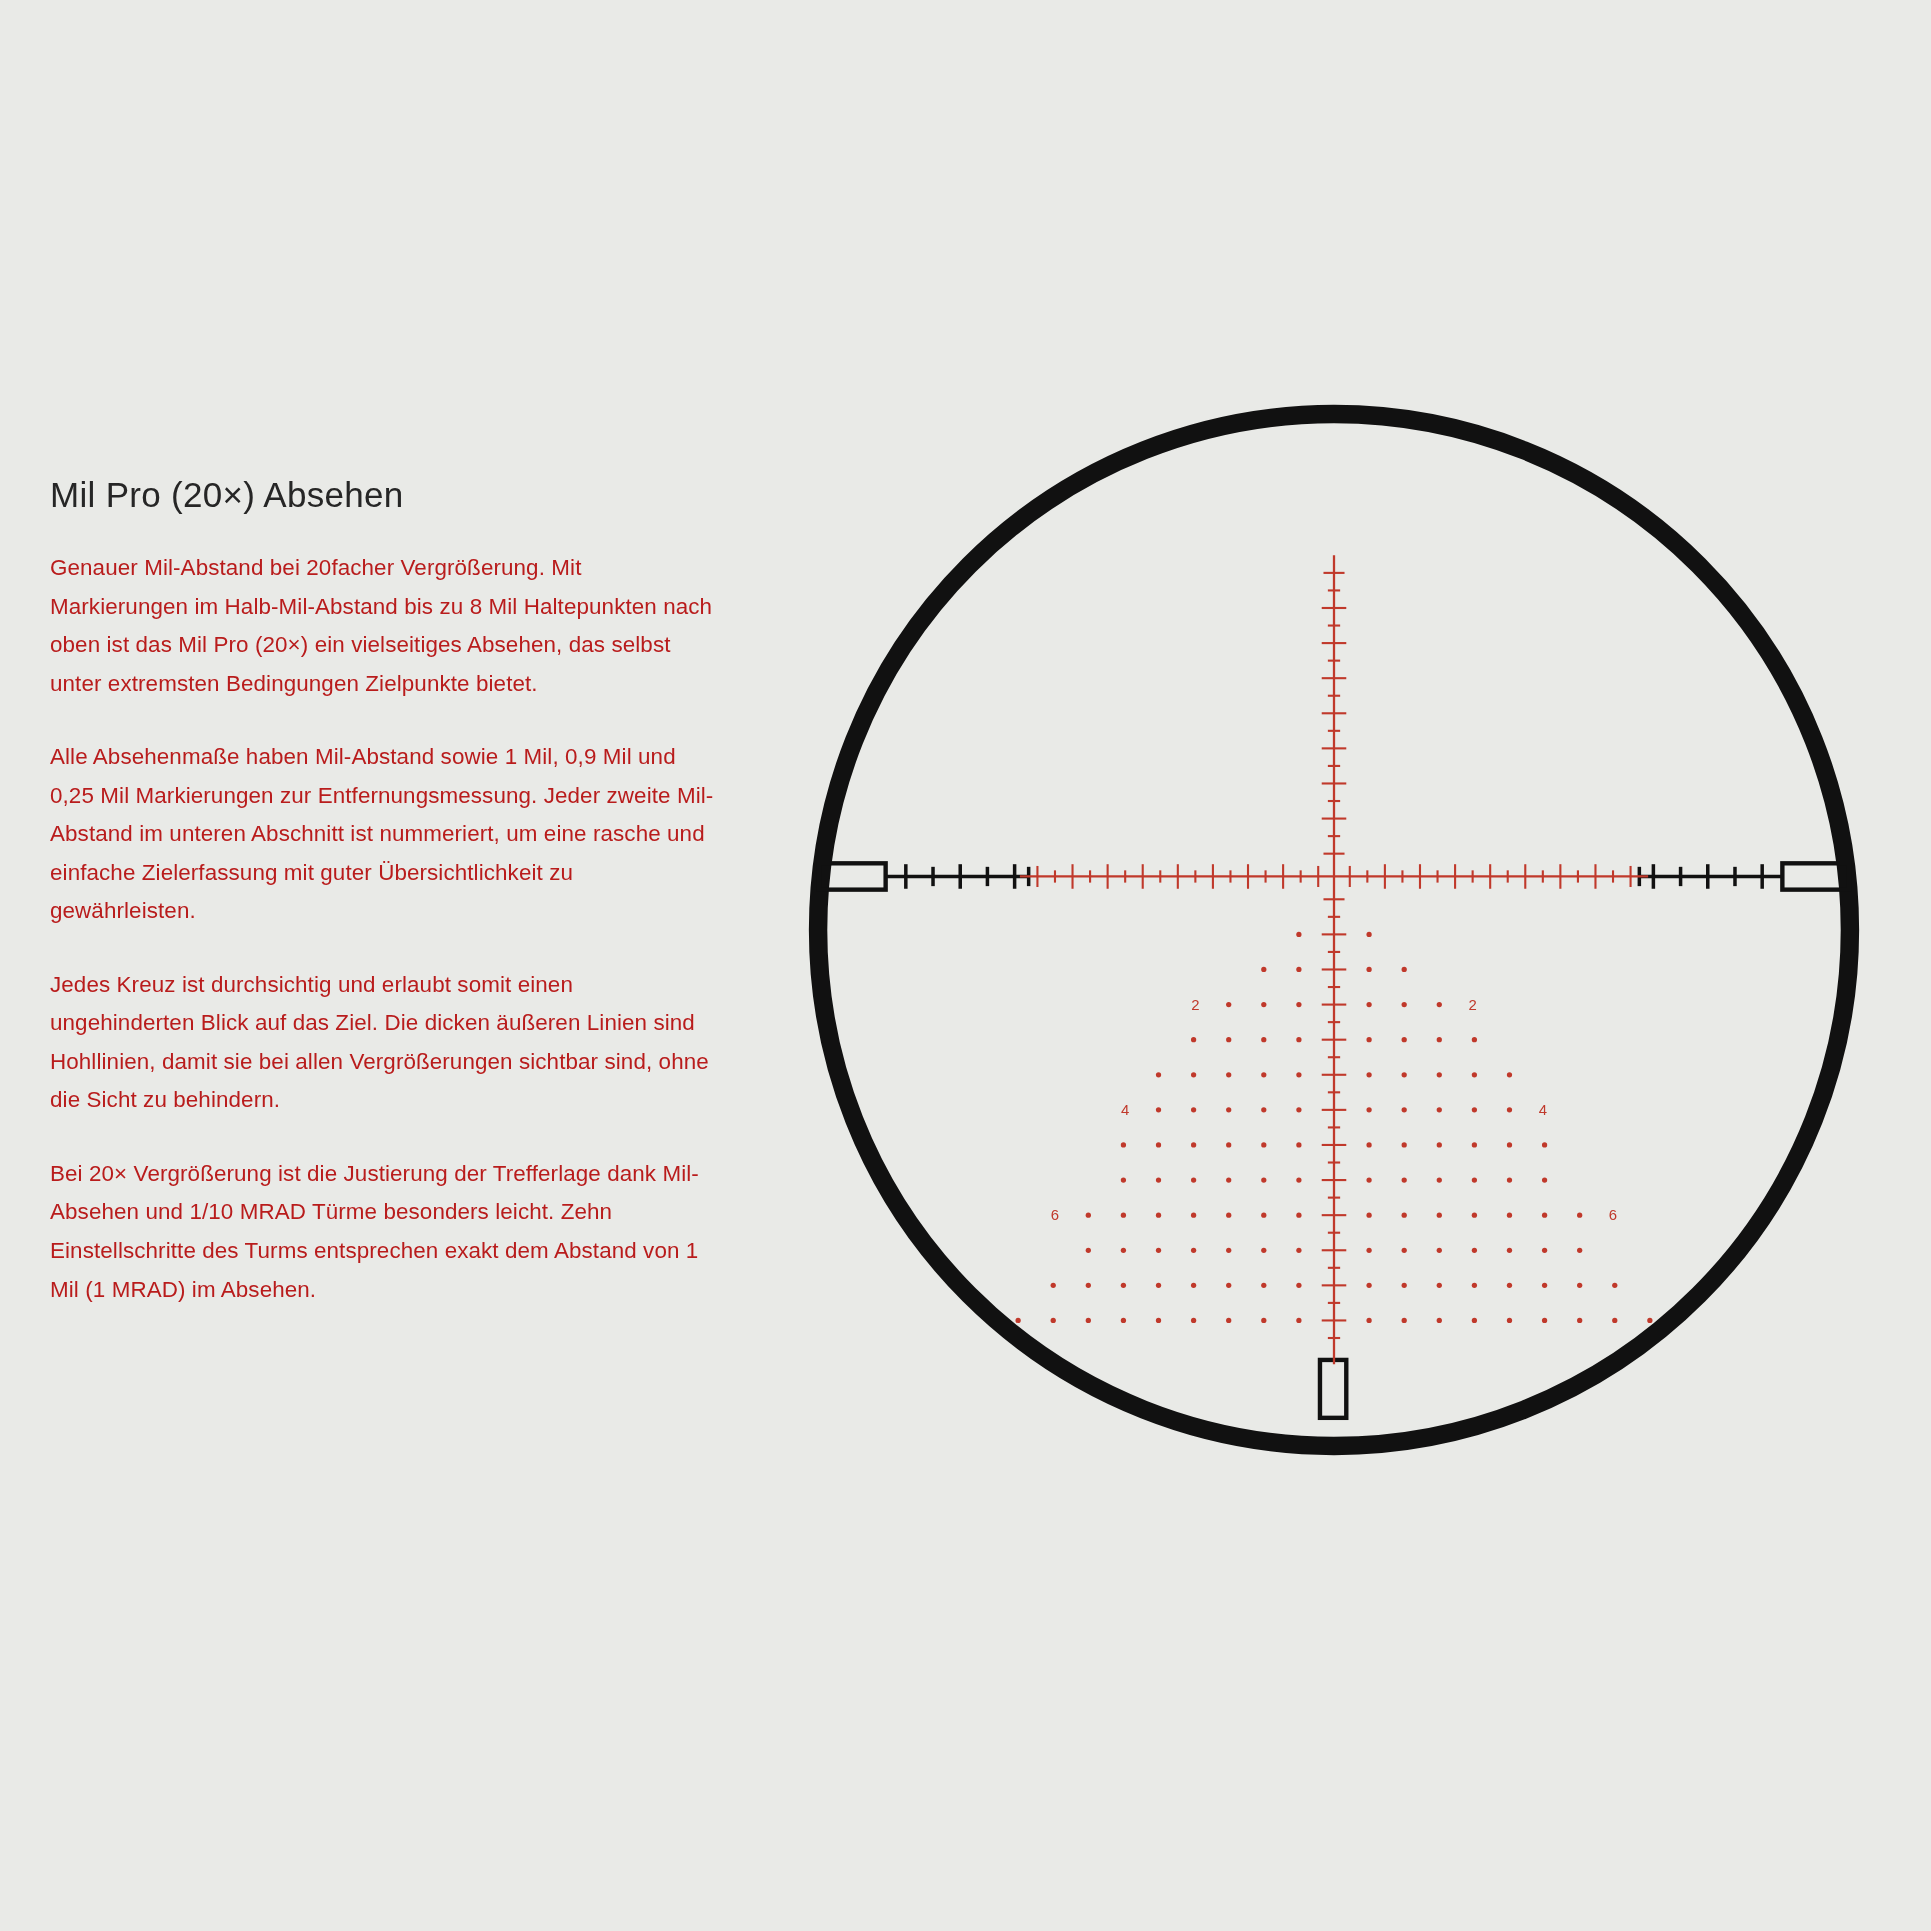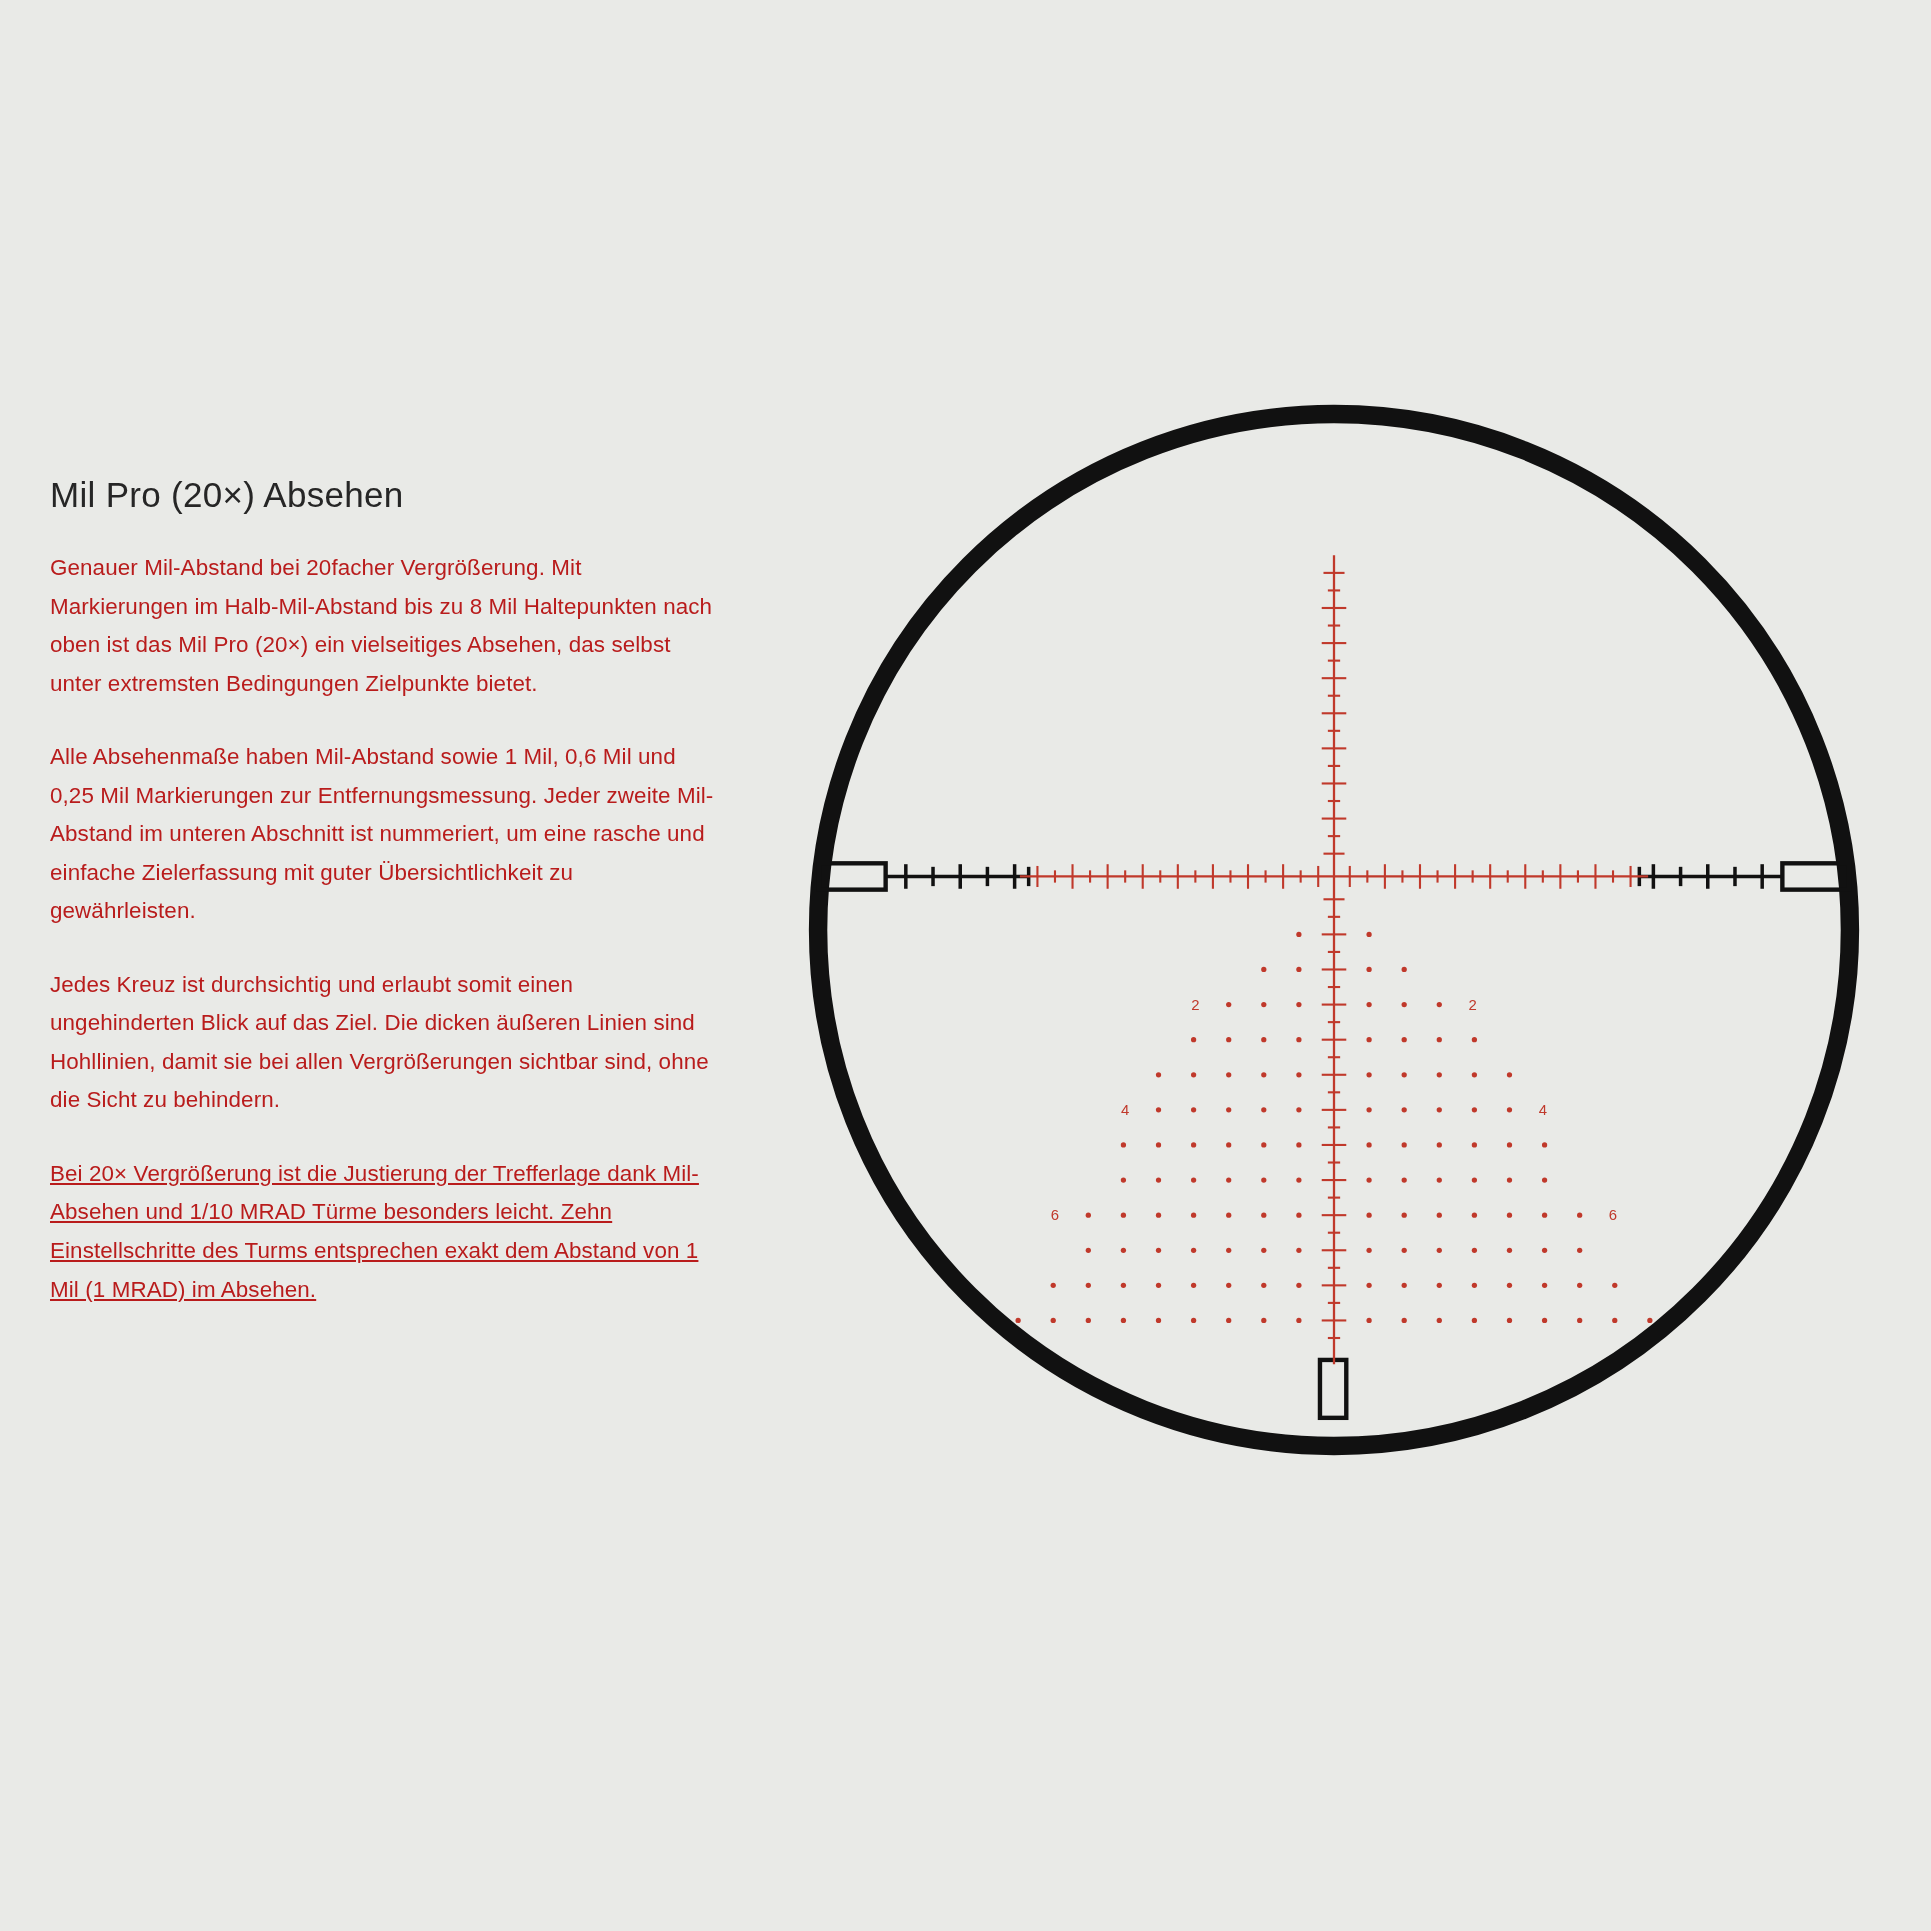--- a/index.html
+++ b/index.html
@@ -36,41 +36,41 @@
     margin: 0 0 33px 0;
     line-height: 1.2;
   }
   .para {
     font-size: 22.4px;
     line-height: 1.72;
     color: #b91c1c;
     margin: 0 0 35px 0;
     letter-spacing: 0.1px;
   }
-  .para:last-child { margin-bottom: 0; text-decoration: underline; }
+  .para:last-child { margin-bottom: 0; }
 
   
   .reticle-wrap {
     position: absolute;
     left: 790px;
     top: 386px;
     width: 1088px;
     height: 1088px;
   }
   .reticle-svg { display: block; }
 </style>
 </head>
 <body>
 
 <div class="page">
 
   <div class="text-col">
     <h1 class="title">Mil Pro (20×) Absehen</h1>
     <p class="para">Genauer Mil-Abstand bei 20facher Vergrößerung. Mit Markierungen im Halb-Mil-Abstand bis zu 8 Mil Haltepunkten nach oben ist das Mil Pro (20×) ein vielseitiges Absehen, das selbst unter extremsten Bedingungen Zielpunkte bietet.</p>
-    <p class="para">Alle Absehenmaße haben Mil-Abstand sowie 1 Mil, 0,6 Mil und 0,25 Mil Markierungen zur Entfernungsmessung. Jeder zweite Mil-Abstand im unteren Abschnitt ist nummeriert, um eine rasche und einfache Zielerfassung mit guter Übersichtlichkeit zu gewährleisten.</p>
+    <p class="para">Alle Absehenmaße haben Mil-Abstand sowie 1 Mil, 0,9 Mil und 0,25 Mil Markierungen zur Entfernungsmessung. Jeder zweite Mil-Abstand im unteren Abschnitt ist nummeriert, um eine rasche und einfache Zielerfassung mit guter Übersichtlichkeit zu gewährleisten.</p>
     <p class="para">Jedes Kreuz ist durchsichtig und erlaubt somit einen ungehinderten Blick auf das Ziel. Die dicken äußeren Linien sind Hohllinien, damit sie bei allen Vergrößerungen sichtbar sind, ohne die Sicht zu behindern.</p>
     <p class="para">Bei 20× Vergrößerung ist die Justierung der Trefferlage dank Mil-Absehen und 1/10 MRAD Türme besonders leicht. Zehn Einstellschritte des Turms entsprechen exakt dem Abstand von 1 Mil (1 MRAD) im Absehen.</p>
   </div>
 
   <div class="reticle-wrap">
     <svg class="reticle-svg" width="1088" height="1088" viewBox="0 0 1240 1240">
 
       <circle cx="620" cy="620" r="588" fill="none" stroke="#111111" stroke-width="21"></circle>
 
       <rect x="33" y="544" width="76" height="30" fill="none" stroke="#111111" stroke-width="5"></rect>

